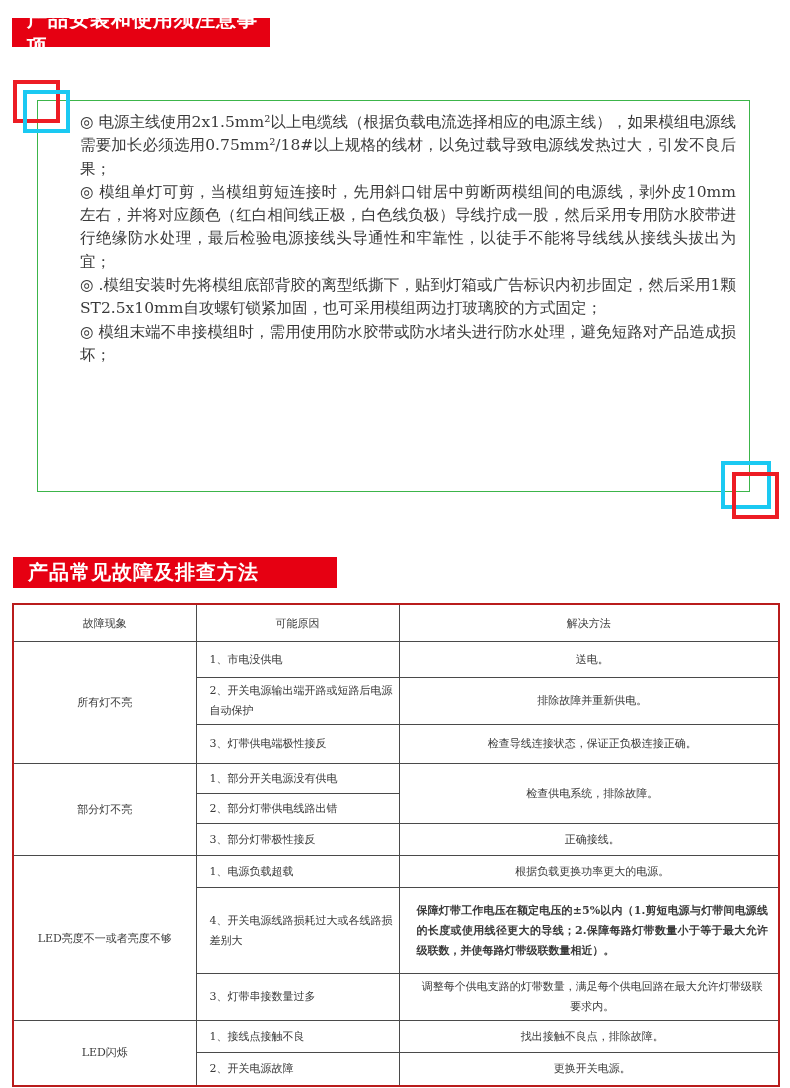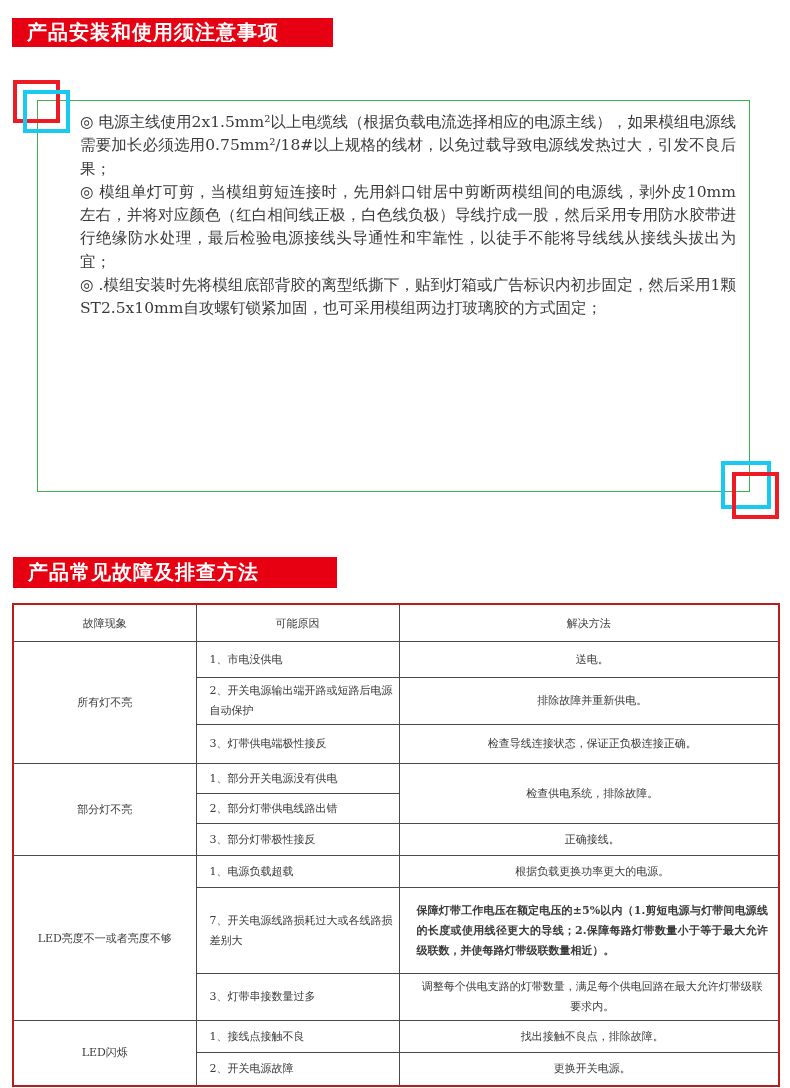--- a/index.html
+++ b/index.html
@@ -7,21 +7,21 @@
     width:790px; height:1088px; background:#ffffff; position:relative;
     font-family:"DejaVu Serif","Liberation Serif",serif;
     overflow:hidden;
   }
   .banner {
     position:absolute; background:#e60012; color:#ffffff;
     font-family:"Liberation Sans","DejaVu Sans",sans-serif;
     font-weight:bold; font-size:20px; letter-spacing:1px;
     display:flex; align-items:center; padding-left:15px; box-sizing:border-box;
   }
-  .banner1 { left:12px; top:18px;  width:321px; height:29px; }
+  .banner1 { left:12px; top:18px;  width:258px; height:29px; }
   .banner2 { left:13px; top:557px; width:324px; height:31px; }
 
   .green-box {
     position:absolute; left:37px; top:100px; width:713px; height:392px;
     border:1.5px solid #3cb54a; box-sizing:border-box; z-index:1;
   }
   .sq { position:absolute; box-sizing:border-box; z-index:3; }
   .sq-red-tl  { left:13px;  top:80px;  width:47px; height:43px; border:4px solid #ed1c24; }
   .sq-cyan-tl { left:23px;  top:90px;  width:47px; height:43px; border:4px solid #1ac9f2; z-index:4; }
   .sq-cyan-br { left:721px; top:461px; width:50px; height:48px; border:4px solid #1ac9f2; }
@@ -55,20 +55,21 @@
 <div class="sq sq-red-tl"></div>
 <div class="sq sq-cyan-tl"></div>
 <div class="green-box"></div>
 <div class="sq sq-cyan-br"></div>
 <div class="sq sq-red-br"></div>
 
 <div class="notes">
   <p>◎ 电源主线使用2x1.5mm²以上电缆线（根据负载电流选择相应的电源主线），如果模组电源线需要加长必须选用0.75mm²/18#以上规格的线材，以免过载导致电源线发热过大，引发不良后果；</p>
   <p>◎ 模组单灯可剪，当模组剪短连接时，先用斜口钳居中剪断两模组间的电源线，剥外皮10mm左右，并将对应颜色（红白相间线正极，白色线负极）导线拧成一股，然后采用专用防水胶带进行绝缘防水处理，最后检验电源接线头导通性和牢靠性，以徒手不能将导线线从接线头拔出为宜；</p>
   <p>◎ .模组安装时先将模组底部背胶的离型纸撕下，贴到灯箱或广告标识内初步固定，然后采用1颗ST2.5x10mm自攻螺钉锁紧加固，也可采用模组两边打玻璃胶的方式固定；</p>
+  <p>◎ 模组末端不串接模组时，需用使用防水胶带或防水堵头进行防水处理，避免短路对产品造成损坏；</p>
 </div>
 
 <div class="banner banner2">
   <span>产品常见故障及排查方法</span>
 </div>
 
 <table class="fault-table">
   <colgroup>
     <col style="width:183px">
       <col style="width:203px">
@@ -107,21 +108,21 @@
     <td class="cause">3、部分灯带极性接反</td>
     <td class="sol">正确接线。</td>
   </tr>
 
   <tr style="height:32px">
     <td class="phen" rowspan="3">LED亮度不一或者亮度不够</td>
     <td class="cause">1、电源负载超载</td>
     <td class="sol">根据负载更换功率更大的电源。</td>
   </tr>
   <tr style="height:86px">
-    <td class="cause">7、开关电源线路损耗过大或各线路损差别大</td>
+    <td class="cause">4、开关电源线路损耗过大或各线路损差别大</td>
     <td class="sol sol-justify">保障灯带工作电压在额定电压的±5%以内（1.剪短电源与灯带间电源线的长度或使用线径更大的导线；2.保障每路灯带数量小于等于最大允许级联数，并使每路灯带级联数量相近）。</td>
   </tr>
   <tr style="height:44px">
     <td class="cause">3、灯带串接数量过多</td>
     <td class="sol">调整每个供电支路的灯带数量，满足每个供电回路在最大允许灯带级联要求内。</td>
   </tr>
 
   <tr style="height:32px">
     <td class="phen" rowspan="2">LED闪烁</td>
     <td class="cause">1、接线点接触不良</td>

